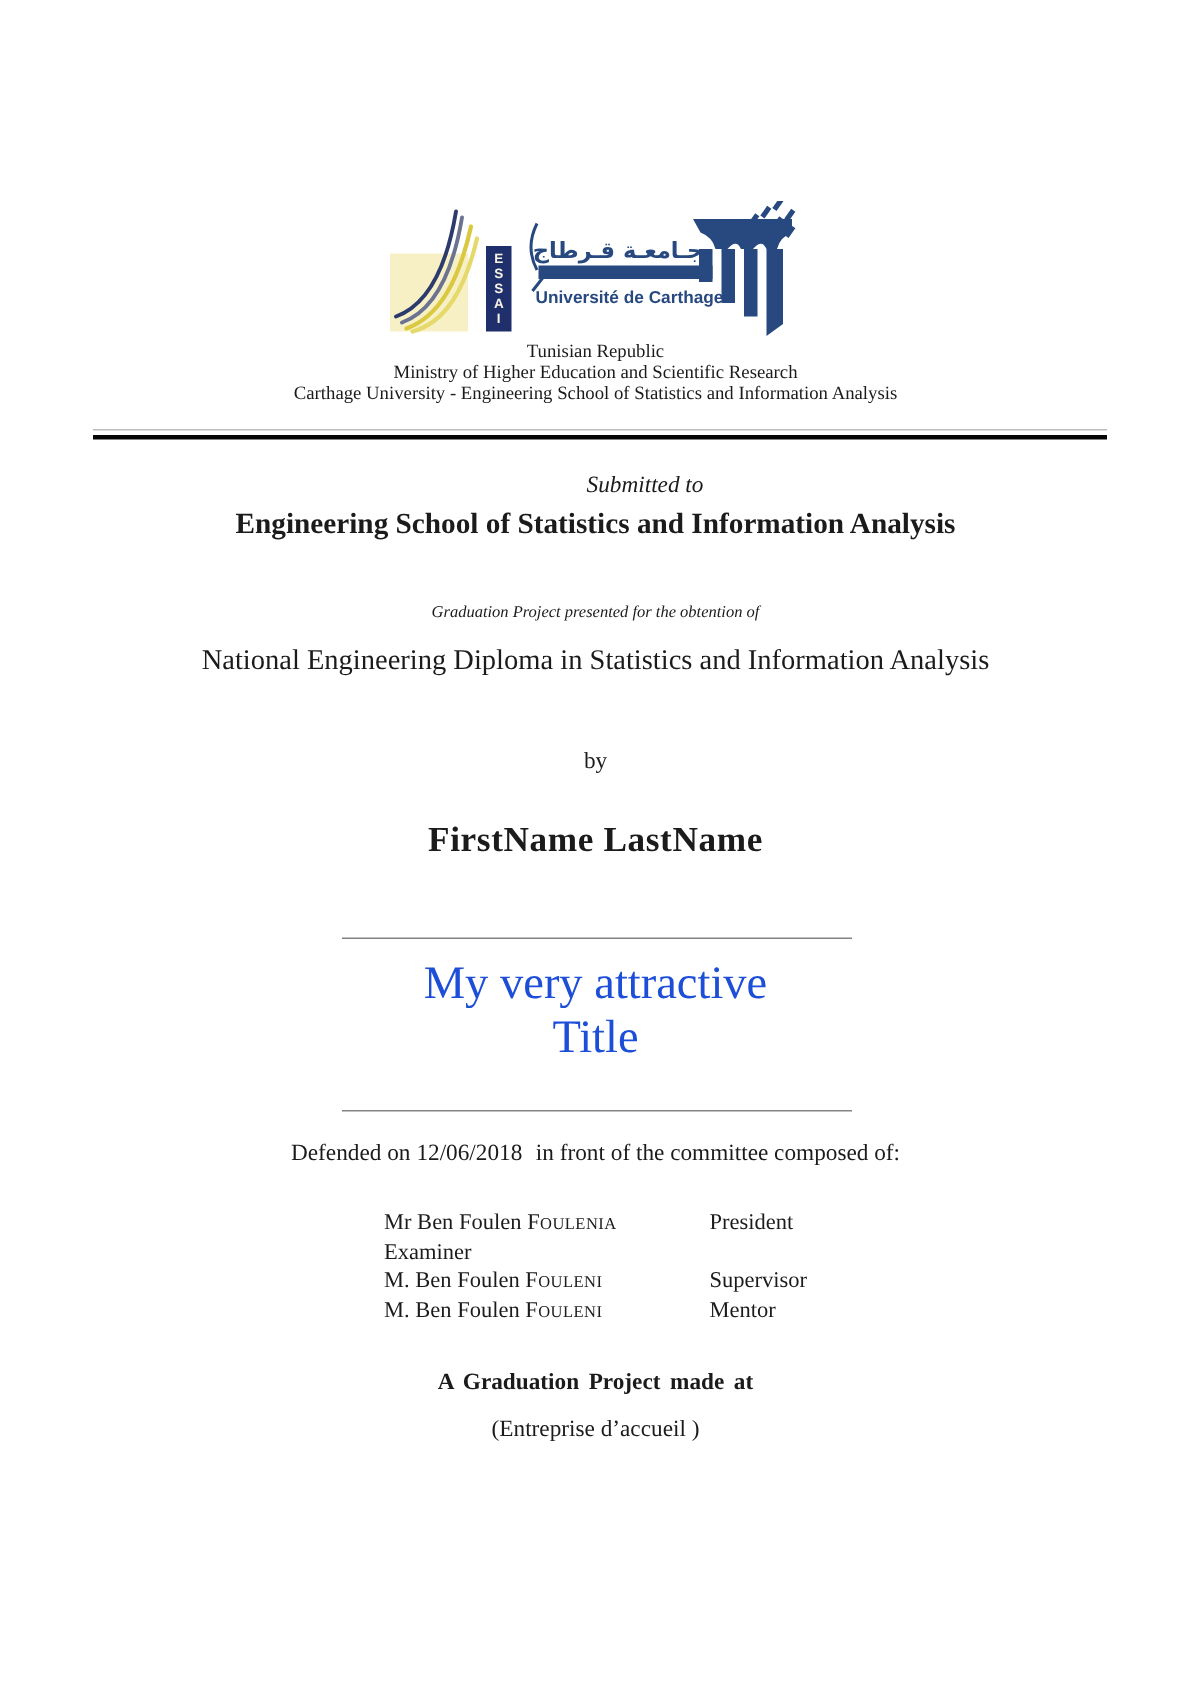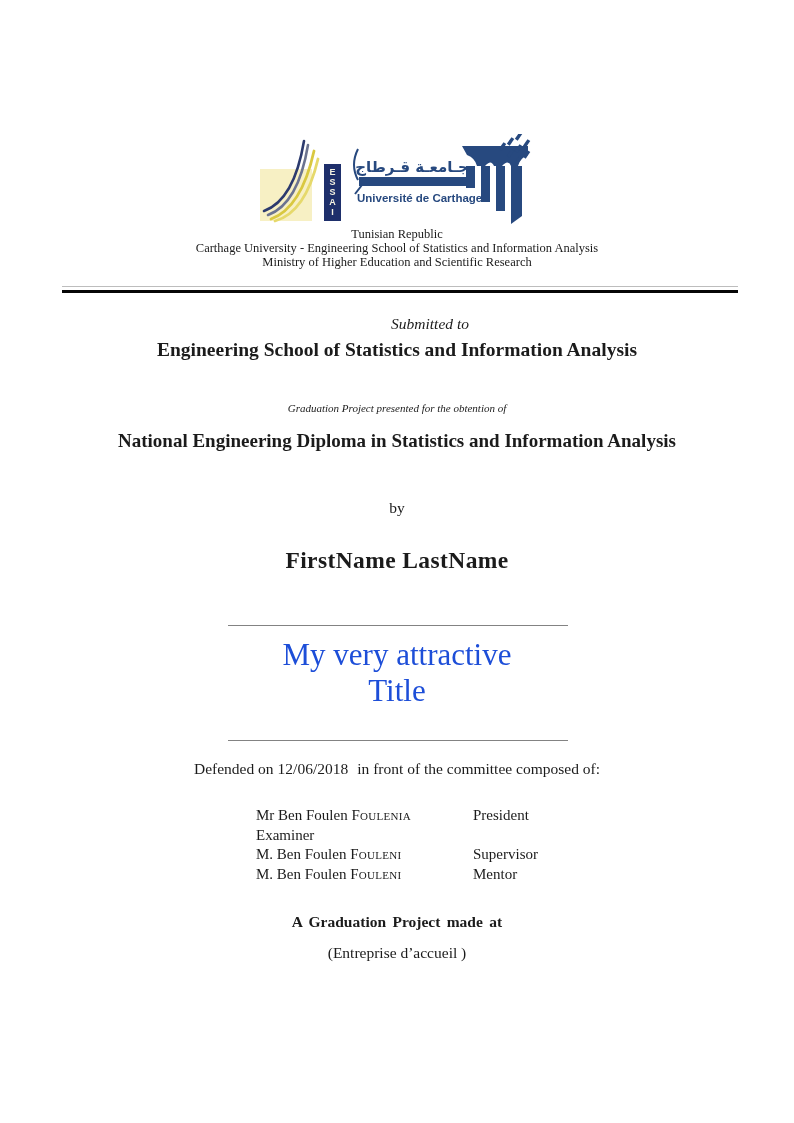--- a/index.html
+++ b/index.html
@@ -23,21 +23,21 @@
   .inst{top:227px;font-size:12.5px;line-height:14px;}
 
   
   .double-rule{position:absolute;top:286px;left:62px;width:676px;}
   .double-rule .thin{height:1px;background:#bdbdbd;}
   .double-rule .thick{height:3px;background:#060606;margin-top:3px;}
 
   .submitted{top:315px;font-size:15.5px;font-style:italic;padding-left:33px;}
   .school{top:339px;font-size:19.5px;font-weight:bold;}
   .purpose{top:402px;font-size:11px;font-style:italic;}
-  .diploma{top:430px;font-size:19px;font-weight:bold;}
+  .diploma{top:430px;font-size:19px;font-weight:normal;}
   .by{top:499px;font-size:15.5px;}
   .author{top:547px;font-size:23.5px;font-weight:bold;letter-spacing:.4px;}
 
   .trule{position:absolute;left:228px;width:340px;height:1px;background:#838383;}
   .trule.top{top:625px;}
   .trule.bottom{top:740px;}
   .doc-title{top:637px;font-size:31px;line-height:36px;color:#1d4ed8;}
 
   .defended{top:760px;font-size:15.5px;}
   .defended .date{margin-left:4px;margin-right:9px;}
@@ -107,22 +107,22 @@
         <path d="M9,15 Q1,31 9,46"></path>
         <path d="M6,60 L13,51"></path>
       </g>
       <text class="ar-name" x="63" y="38" text-anchor="middle">جـامعـة قـرطاج</text>
       <text class="fr-name" x="8" y="68">Université de Carthage</text>
     </svg>
   </div>
 
   <div class="abs inst">
     <div>Tunisian Republic</div>
+    <div>Ministry of Higher Education and Scientific Research</div>
     <div>Carthage University - Engineering School of Statistics and Information Analysis</div>
-    <div>Ministry of Higher Education and Scientific Research</div>
   </div>
 
   <div class="double-rule">
     <div class="thin"></div>
     <div class="thick"></div>
   </div>
 
   <div class="abs submitted">Submitted to</div>
   <div class="abs school">Engineering School of Statistics and Information Analysis</div>
   <div class="abs purpose">Graduation Project presented for the obtention of</div>

